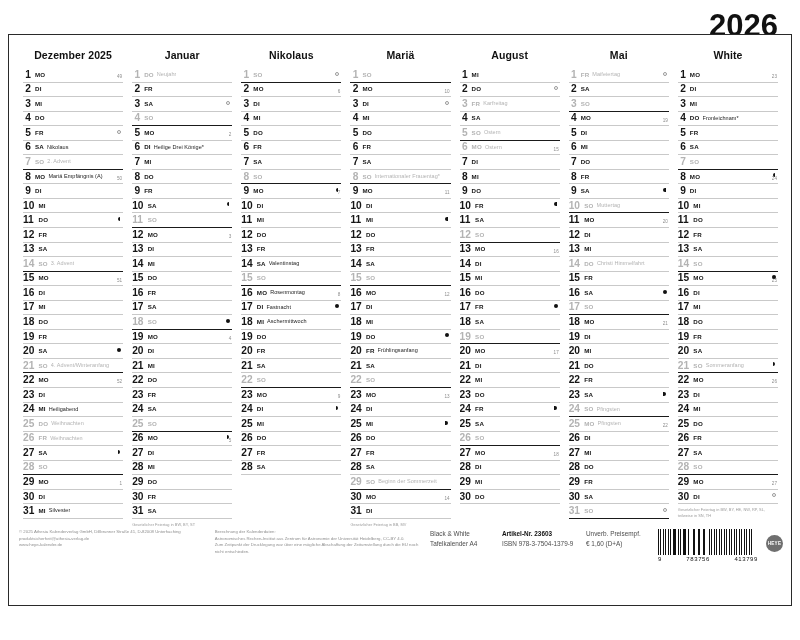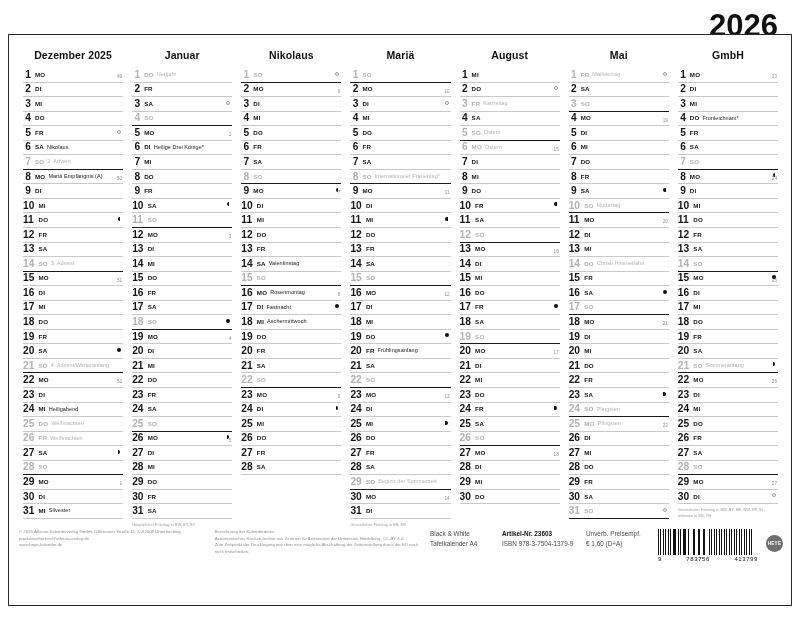--- a/index.html
+++ b/index.html
@@ -1062,21 +1062,21 @@
               <span class="dwd">SA</span>
             </div>
             <div class="day sunday weekend-end">
               <span class="dnum">31</span>
               <span class="dwd">SO</span>
               <span class="moon full"></span>
             </div>
           </div>
         </div>
         <div class="month">
-          <div class="month-title">GmbH</div>
+          <div class="month-title">White</div>
           <div class="days">
             <div class="day">
               <span class="dnum w1">1</span>
               <span class="dwd">MO</span>
               <span class="wk">23</span>
             </div>
             <div class="day">
               <span class="dnum w1">2</span>
               <span class="dwd">DI</span>
             </div>

